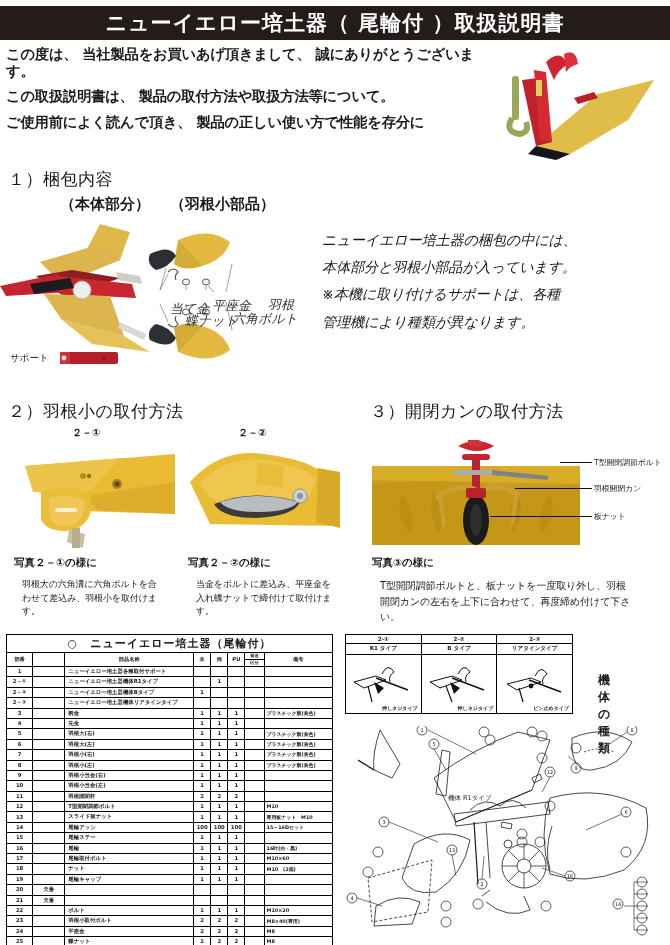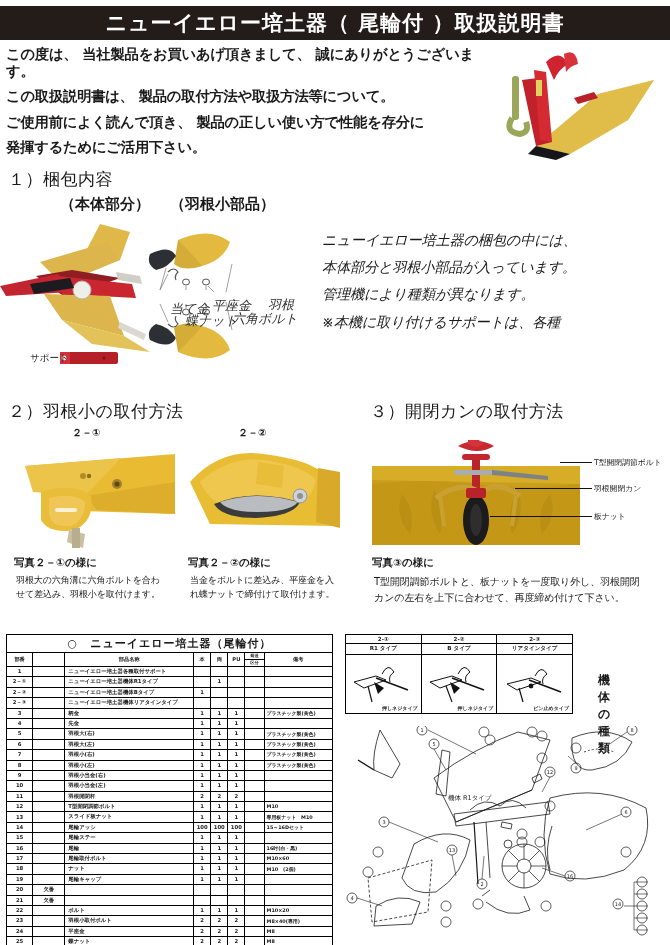--- a/index.html
+++ b/index.html
@@ -40,37 +40,37 @@
   #sec2-h{position:absolute;left:8px;top:400px;}
   #sec3-h{position:absolute;left:370px;top:400px;}
 
   .sub-h{font-size:15px;font-weight:bold;}
   #sub-body{position:absolute;left:60px;top:195px;}
   #sub-small{position:absolute;left:170px;top:195px;}
 
   
   .pack-art{position:absolute;left:0px;top:212px;width:300px;height:160px;}
   .pack-lbl{position:absolute;font-size:13px;color:#333;white-space:nowrap;font-style:italic;}
-  .support-lbl{position:absolute;left:10px;top:352px;font-size:9.5px;margin-left:20px;}
+  .support-lbl{position:absolute;left:10px;top:352px;font-size:9.5px;}
 
   
   .desc{position:absolute;left:322px;top:232px;width:340px;}
   .desc p{margin:0 0 11px 0;font-size:14.2px;line-height:1.14;letter-spacing:-0.2px;font-style:italic;}
 
   
   .step-lbl{position:absolute;font-size:10px;font-weight:bold;}
   #step-2a{left:72px;top:426px;}
   #step-2b{left:238px;top:426px;}
   .photo2{position:absolute;top:442px;width:150px;height:110px;}
   #photo-2a{left:25px;}
   #photo-2b{left:190px;}
 
   .cap{position:absolute;width:152px;}
   .cap .cap-t{font-size:10.5px;font-weight:bold;margin:0 0 4px 0;}
-  .cap .cap-b{font-size:9px;line-height:1.5;margin:2px;letter-spacing:-0.1px;}
+  .cap .cap-b{font-size:9px;line-height:1.5;margin:8px;letter-spacing:-0.1px;}
   #cap-2a{left:14px;top:556px;}
   #cap-2b{left:188px;top:556px;}
 
   
   .photo3{position:absolute;left:372px;top:440px;width:208px;height:105px;}
   .call3{position:absolute;font-size:7.8px;white-space:nowrap;}
   .call3-line{position:absolute;height:1px;background:#111;}
   #cap-3{position:absolute;left:372px;top:556px;width:270px;}
   #cap-3 .cap-b{font-size:10px;line-height:1.55;}
 
@@ -113,21 +113,20 @@
 <div class="page">
 
   <div class="banner">
     <span class="banner-title">ニューイエロー培土器（ 尾輪付 ）取扱説明書</span>
   </div>
 
   <div class="intro">
     <p>この度は、 当社製品をお買いあげ頂きまして、 誠にありがとうございます。</p>
     <p>この取扱説明書は、 製品の取付方法や取扱方法等について。</p>
     <p>ご使用前によく読んで頂き、 製品の正しい使い方で性能を存分に</p>
-    <p>発揮するためにご活用下さい。</p>
   </div>
 
   <div class="hero-photo">
     <svg width="186" height="112" viewBox="0 0 186 112">
       <path d="M58 96 L120 44 L176 30 L150 70 L92 104 Z" fill="#e5c04f"></path>
       <path d="M58 96 L92 104 L150 70 L176 30 L120 44 Z" fill="#dcb845" opacity=".55"></path>
       <path d="M58 96 L92 104 L78 110 L50 104 Z" fill="#16161a"></path>
       <path d="M44 30 L58 96 L74 92 L60 28 Z" fill="#c0212b"></path>
       <path d="M56 20 L68 22 L74 92 L62 90 Z" fill="#d42a32"></path>
       <path d="M68 12 q14 -14 22 2 q-10 6 -14 16 z" fill="#cf2430"></path>
@@ -198,22 +197,22 @@
   <div class="pack-lbl" style="left:170px;top:300px;">当て金</div>
   <div class="pack-lbl" style="left:185px;top:312px;">蝶ナット</div>
   <div class="pack-lbl" style="left:212px;top:297px;">平座金</div>
   <div class="pack-lbl" style="left:232px;top:310px;">六角ボルト</div>
   <div class="pack-lbl" style="left:268px;top:296px;">羽根</div>
   <div class="support-lbl">サポート</div>
 
   <div class="desc">
     <p>ニューイエロー培土器の梱包の中には、</p>
     <p>本体部分と羽根小部品が入っています。</p>
+    <p>※本機に取り付けるサポートは、各種</p>
     <p>管理機により種類が異なります。</p>
-    <p>※本機に取り付けるサポートは、各種</p>
   </div>
 
   <div class="sec-h" id="sec2-h">２）羽根小の取付方法</div>
   <div class="step-lbl" id="step-2a">２－①</div>
   <div class="step-lbl" id="step-2b">２－②</div>
 
   <div class="photo2" id="photo-2a">
     <svg width="150" height="110" viewBox="0 0 150 110">
       <path d="M0 24 L150 12 L150 72 L26 68 Z" fill="#e8bb33"></path>
       <path d="M0 24 L96 16 L60 54 L8 50 Z" fill="#edc44a"></path>

